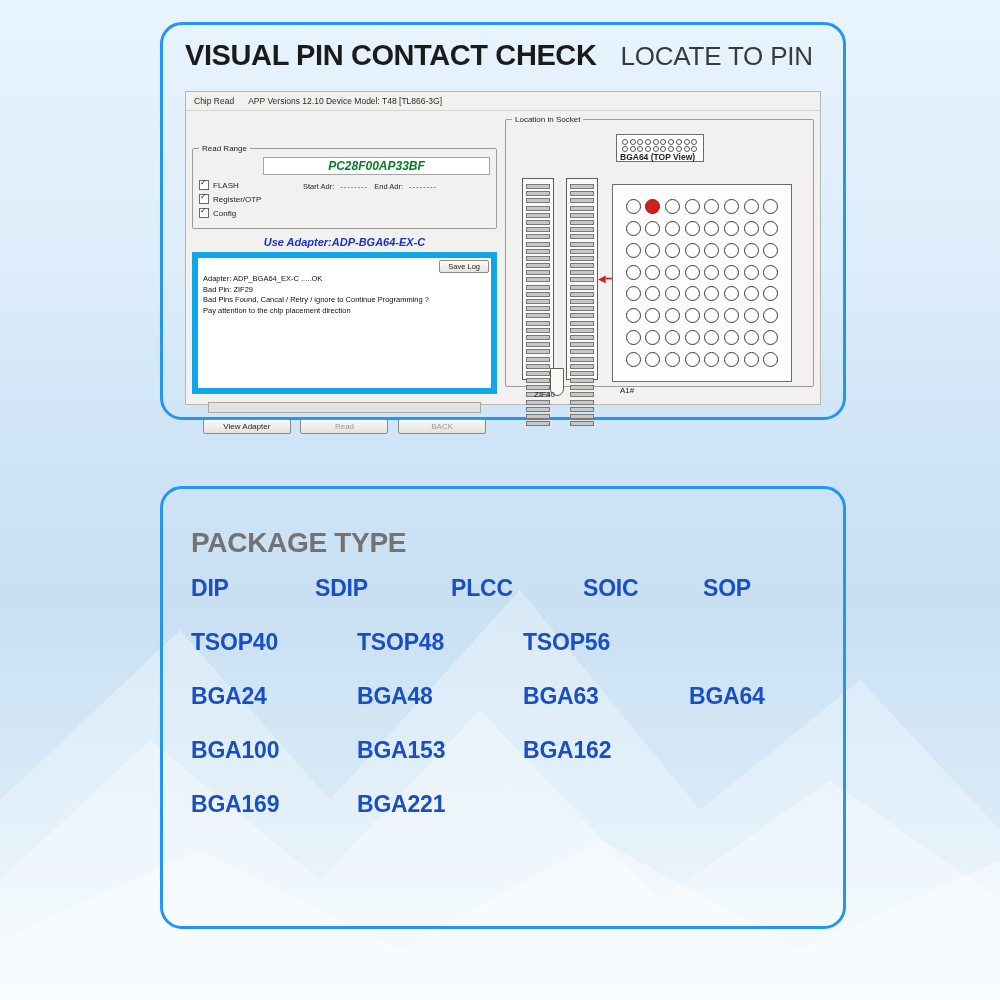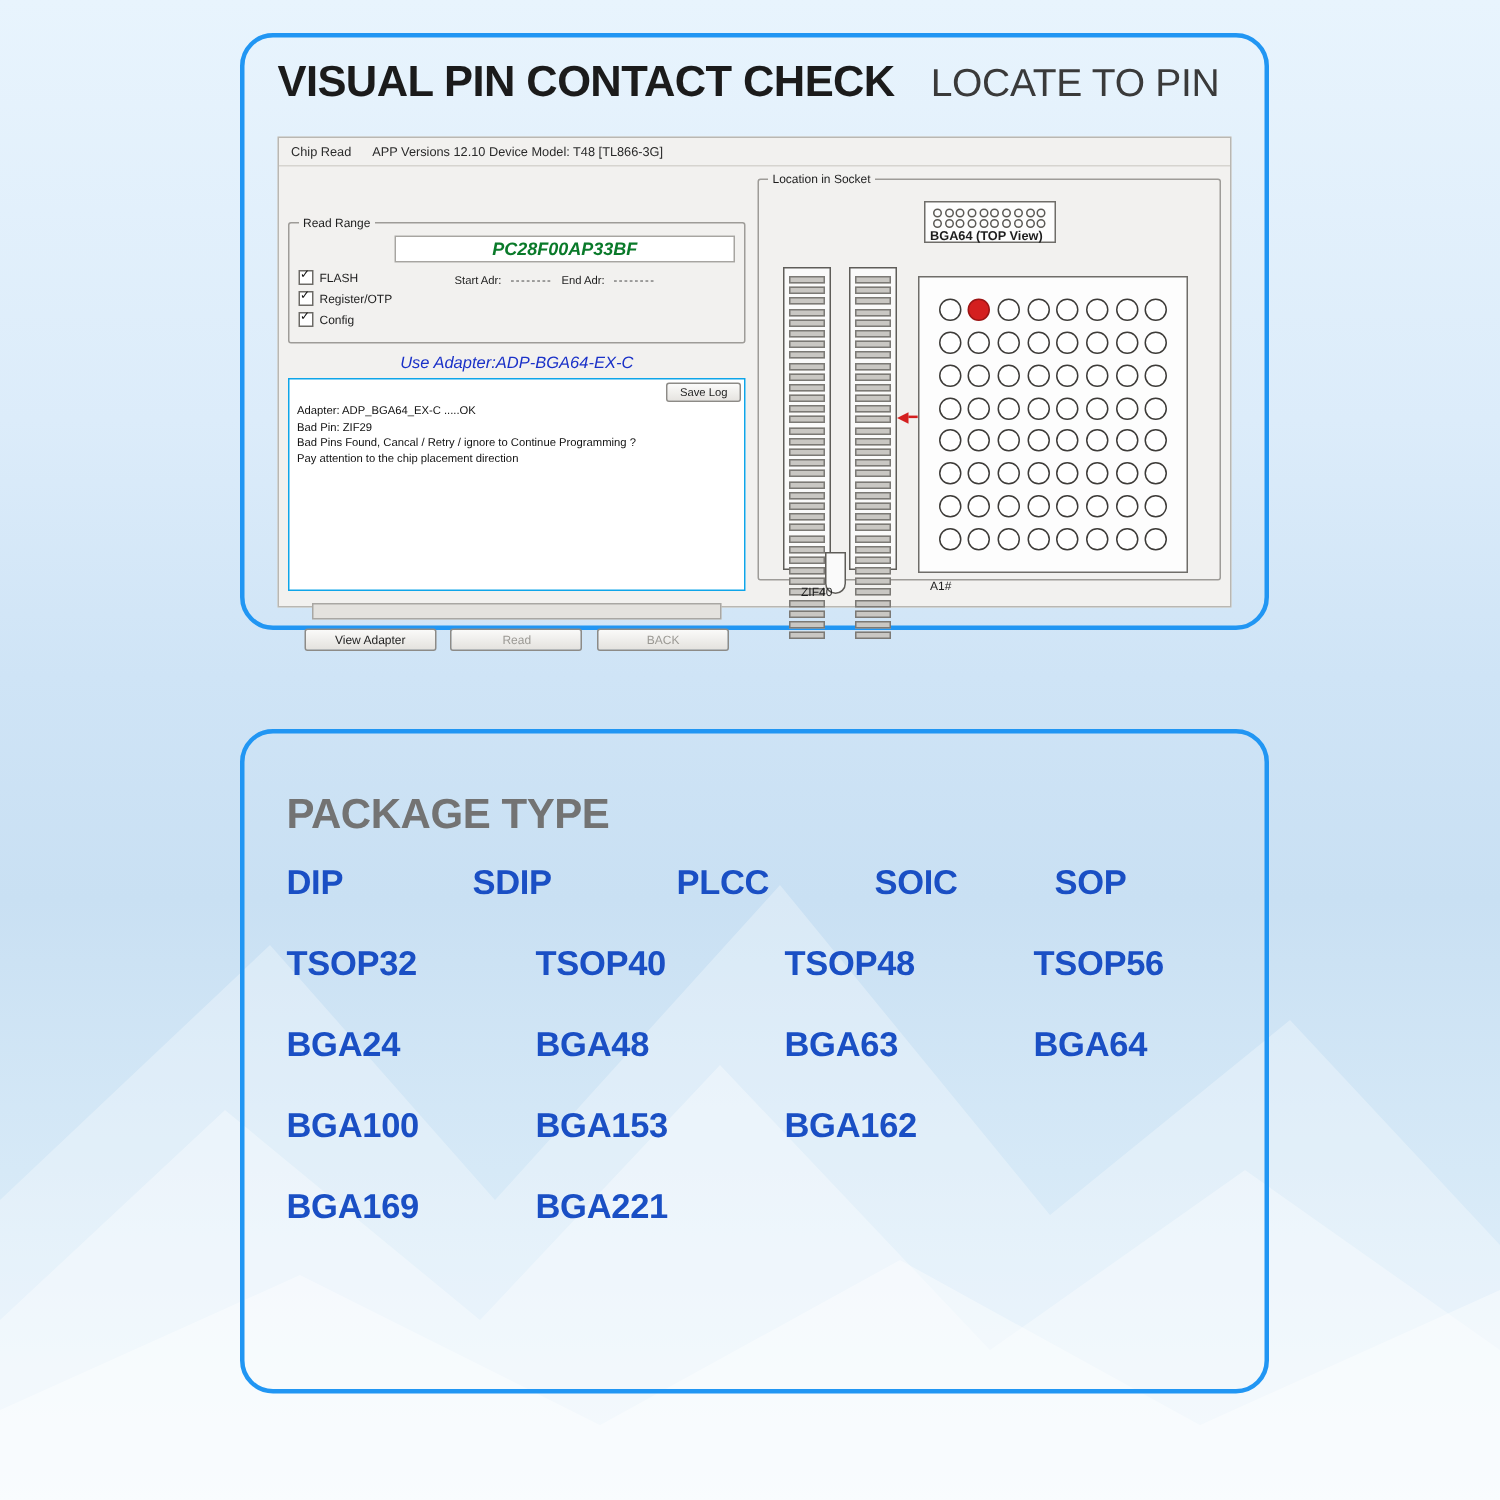--- a/index.html
+++ b/index.html
@@ -150,28 +150,28 @@
     align-items: center;
     font-size: 7.5px;
     padding-top: 2px;
   }
   .addr .lab { white-space: nowrap; }
   .addr .dots { letter-spacing: 1px; color: #333; }
 
   .adapter-note {
     text-align: center;
     font-style: italic;
-    font-weight: normal;
+    font-weight: bold;
     color: #1a31c8;
     font-size: 11px;
     margin: 7px 0 4px 0;
   }
   .logbox {
     background: #ffffff;
-    border: 1px solid #0ea5e9;
+    border: 6px solid #0ea5e9;
     height: 142px;
     position: relative;
     box-sizing: border-box;
   }
   .savelog {
     position: absolute;
     right: 2px; top: 2px;
     border: 1px solid #8d8b87;
     background: linear-gradient(#fbfbfa,#e6e4e0);
     font-size: 7.5px;
@@ -603,21 +603,20 @@
   <div class="pkg-title">PACKAGE TYPE</div>
   <div class="pkg-rows">
     <div class="pkg-row">
       <span class="pkg-item" style="width:124px">DIP</span>
       <span class="pkg-item" style="width:136px">SDIP</span>
       <span class="pkg-item" style="width:132px">PLCC</span>
       <span class="pkg-item" style="width:120px">SOIC</span>
       <span class="pkg-item">SOP</span>
     </div>
     <div class="pkg-row">
-      <span class="pkg-item" style="width:166px">TSOP32</span>
       <span class="pkg-item" style="width:166px">TSOP40</span>
       <span class="pkg-item" style="width:166px">TSOP48</span>
       <span class="pkg-item">TSOP56</span>
     </div>
     <div class="pkg-row">
       <span class="pkg-item" style="width:166px">BGA24</span>
       <span class="pkg-item" style="width:166px">BGA48</span>
       <span class="pkg-item" style="width:166px">BGA63</span>
       <span class="pkg-item">BGA64</span>
     </div>

